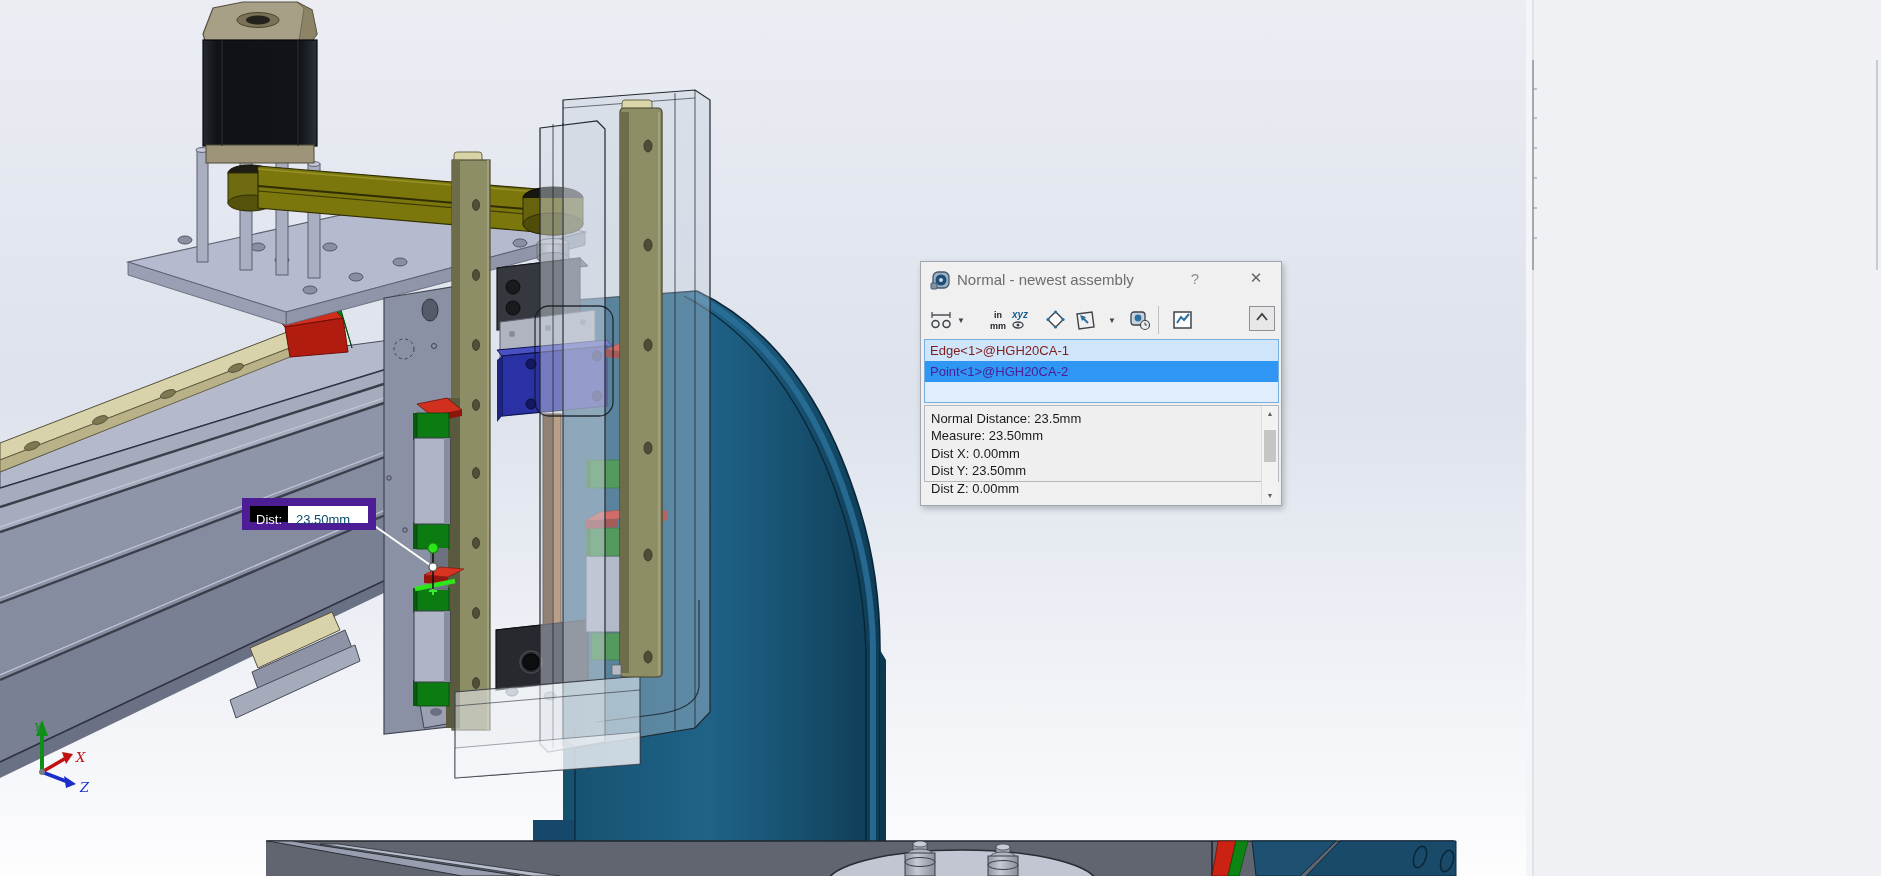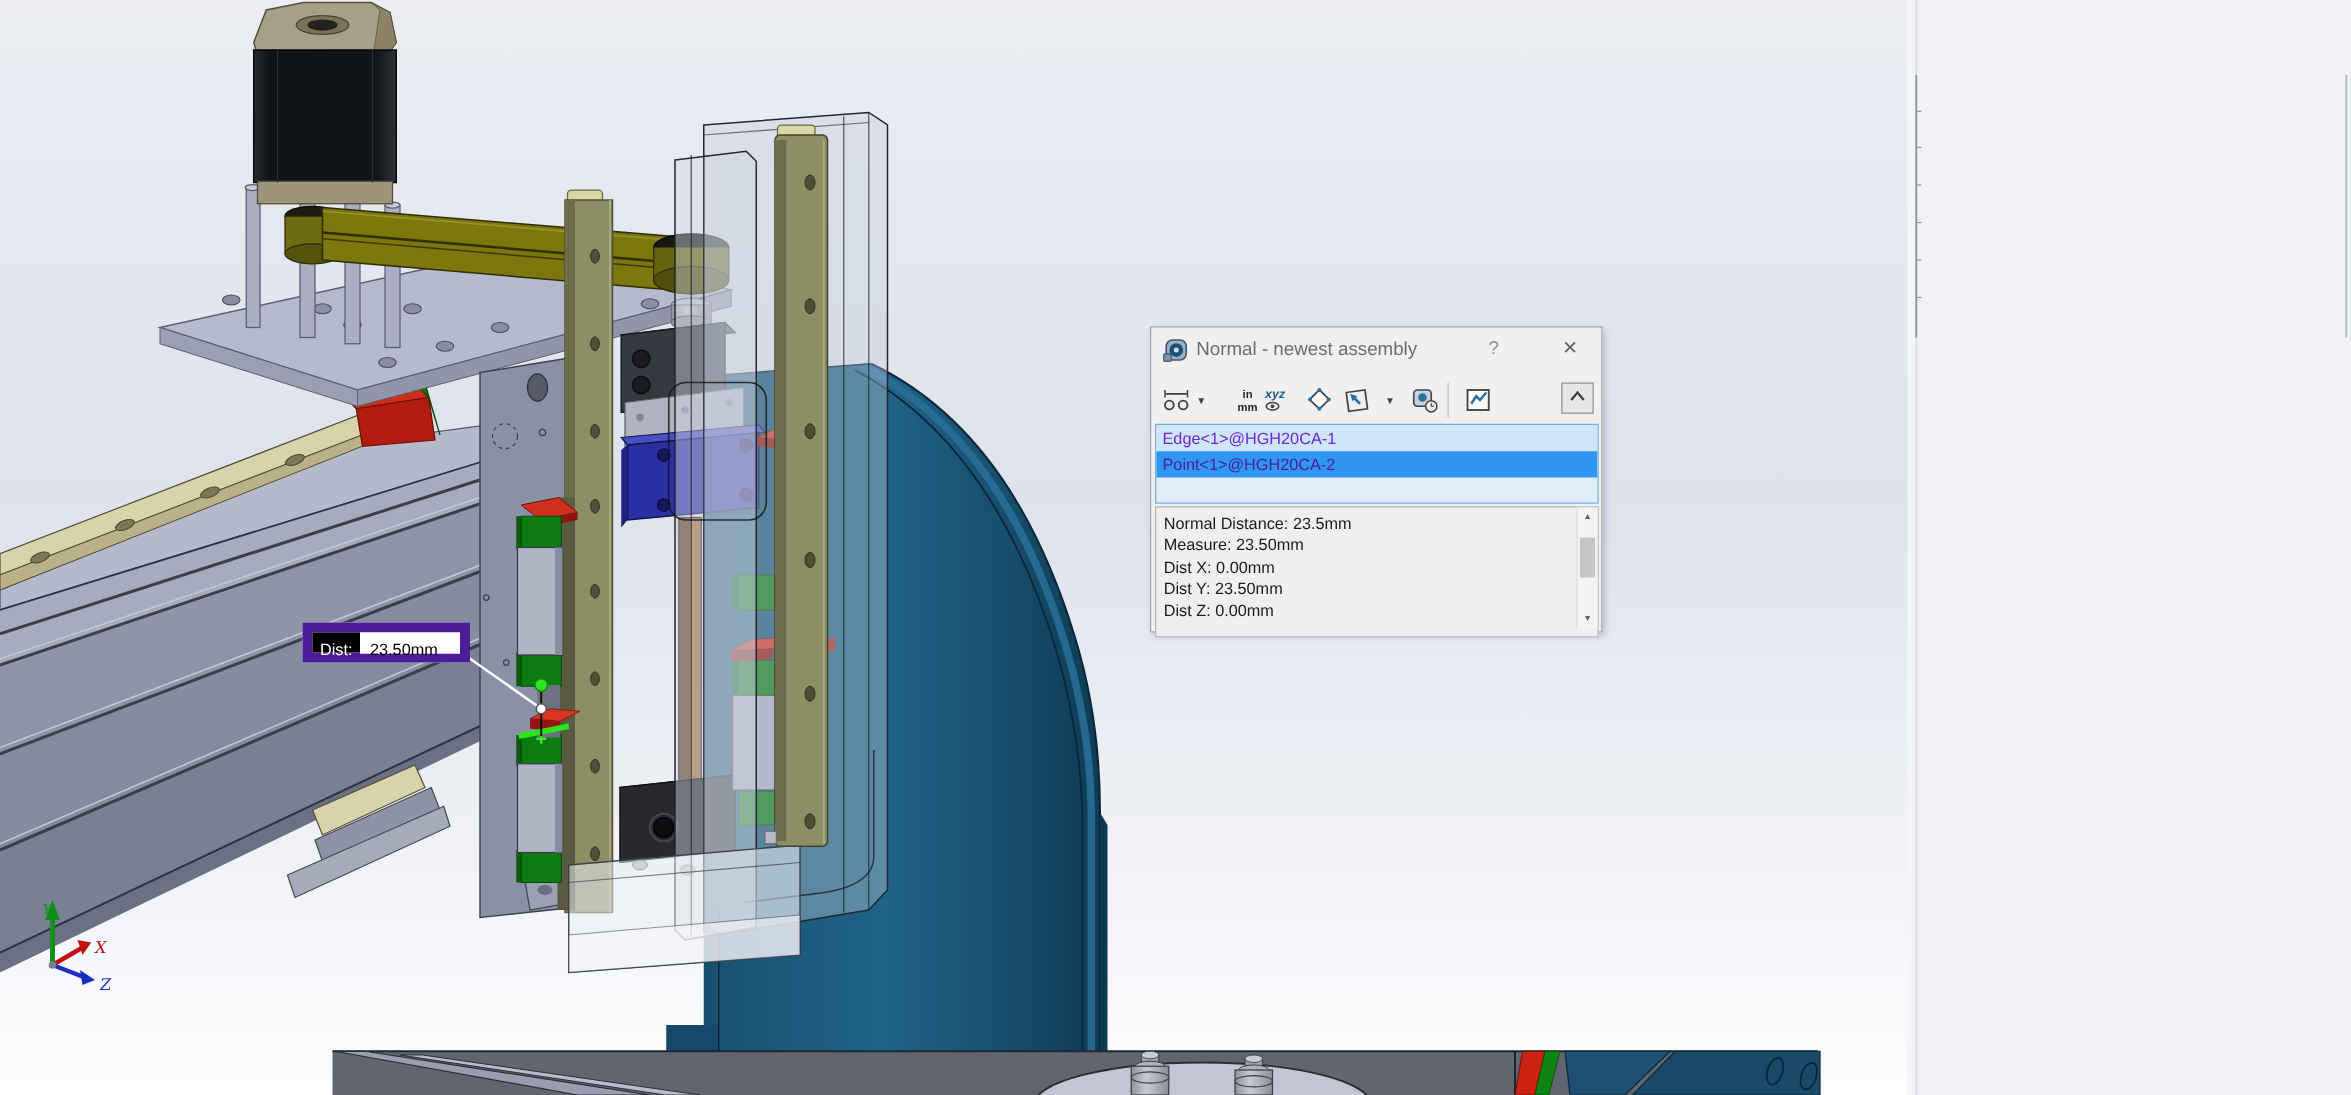--- a/index.html
+++ b/index.html
@@ -19,35 +19,35 @@
   .dlg-close{position:absolute;right:14px;top:7px;width:22px;height:22px;text-align:center;
              font-size:15px;color:#5f6469;cursor:default;}
   .dlg-toolbar{position:absolute;left:0;top:38px;right:0;height:40px;}
   .tb-ic{position:absolute;top:8px;width:24px;height:24px;}
   .tb-caret{position:absolute;top:16px;font-size:8px;color:#3f444a;}
   .tb-sep{position:absolute;left:237px;top:6px;width:1px;height:28px;background:#bcc0c5;}
   .collapse-btn{position:absolute;left:328px;top:6px;width:26px;height:25px;background:#e7e7e7;
                 border:1px solid #8d929a;box-sizing:border-box;text-align:center;}
   .listbox{position:absolute;left:3px;top:77px;width:355px;height:64px;background:#e0eefb;
            border:1px solid #78aede;box-sizing:border-box;overflow:hidden;}
-  .lrow{height:21px;line-height:21px;padding-left:5px;font-size:13px;color:#6d28d9;}
+  .lrow{height:21px;line-height:21px;padding-left:5px;font-size:13px;color:#7f1d1d;}
   .lrow.sel{background:#2f96f3;color:#4c1d95;}
   .lrow.dim{background:#cfe5f9;}
-  .results{position:absolute;left:3px;top:143px;width:355px;height:105px;background:#efefef;
+  .results{position:absolute;left:3px;top:143px;width:355px;height:77px;background:#efefef;
            border:1px solid #b3b8be;box-sizing:border-box;}
   .rlines{position:absolute;left:6px;top:4px;right:20px;font-size:13px;color:#1a1a1a;line-height:17.4px;}
   .sbar{position:absolute;right:0;top:0;width:17px;height:97px;background:#f2f2f2;border-left:1px solid #dcdcdc;box-sizing:border-box;}
   .sarrow{position:absolute;left:0;width:16px;height:15px;text-align:center;font-size:7px;color:#5f5f5f;line-height:15px;}
   .sthumb{position:absolute;left:2px;top:24px;width:12px;height:32px;background:#c5c5c5;}
 
   
   .callout{position:absolute;left:242px;top:498px;height:32px;display:flex;
            border:8px solid #4c1d95;box-sizing:border-box;background:#fff;}
   .callout .clabel{background:#000;color:#fff;font-size:13px;line-height:28px;padding:0 6px;}
-  .callout .cvalue{background:#fff;color:#000000;font-size:13px;line-height:28px;padding:0 10px 17px 8px;min-width:62px;}
+  .callout .cvalue{background:#fff;color:#0c4a6e;font-size:13px;line-height:28px;padding:0 10px 17px 8px;min-width:62px;}
 </style>
 </head>
 <body>
 
 <div id="stage">
 
 <svg id="scene" width="1881" height="876" viewBox="0 0 1881 876">
   <defs>
     <linearGradient id="bgGrad" x1="0" y1="0" x2="0" y2="1">
       <stop offset="0" stop-color="#ebedf3"></stop>

